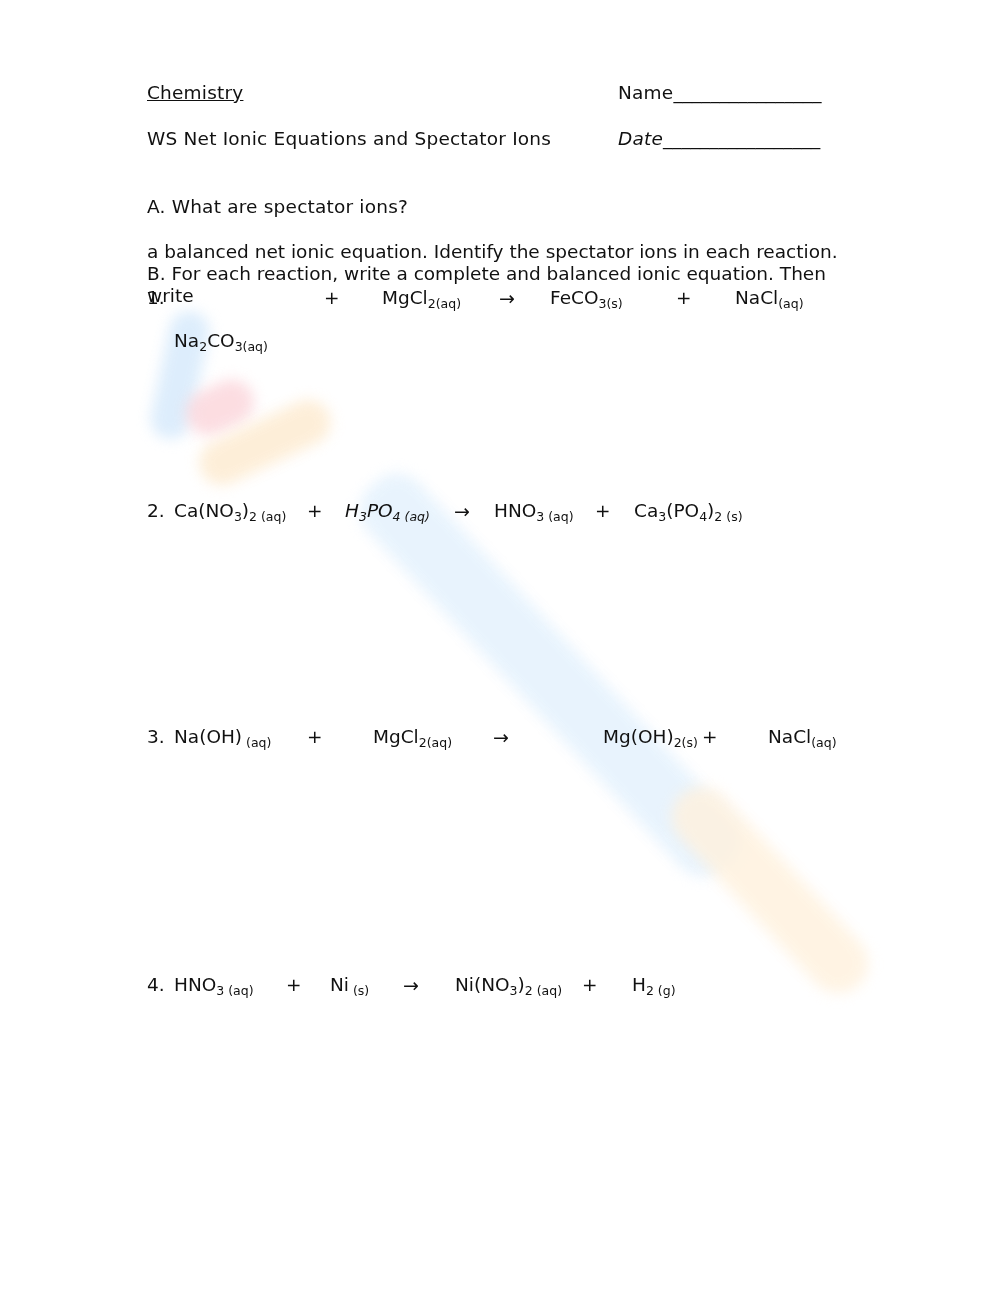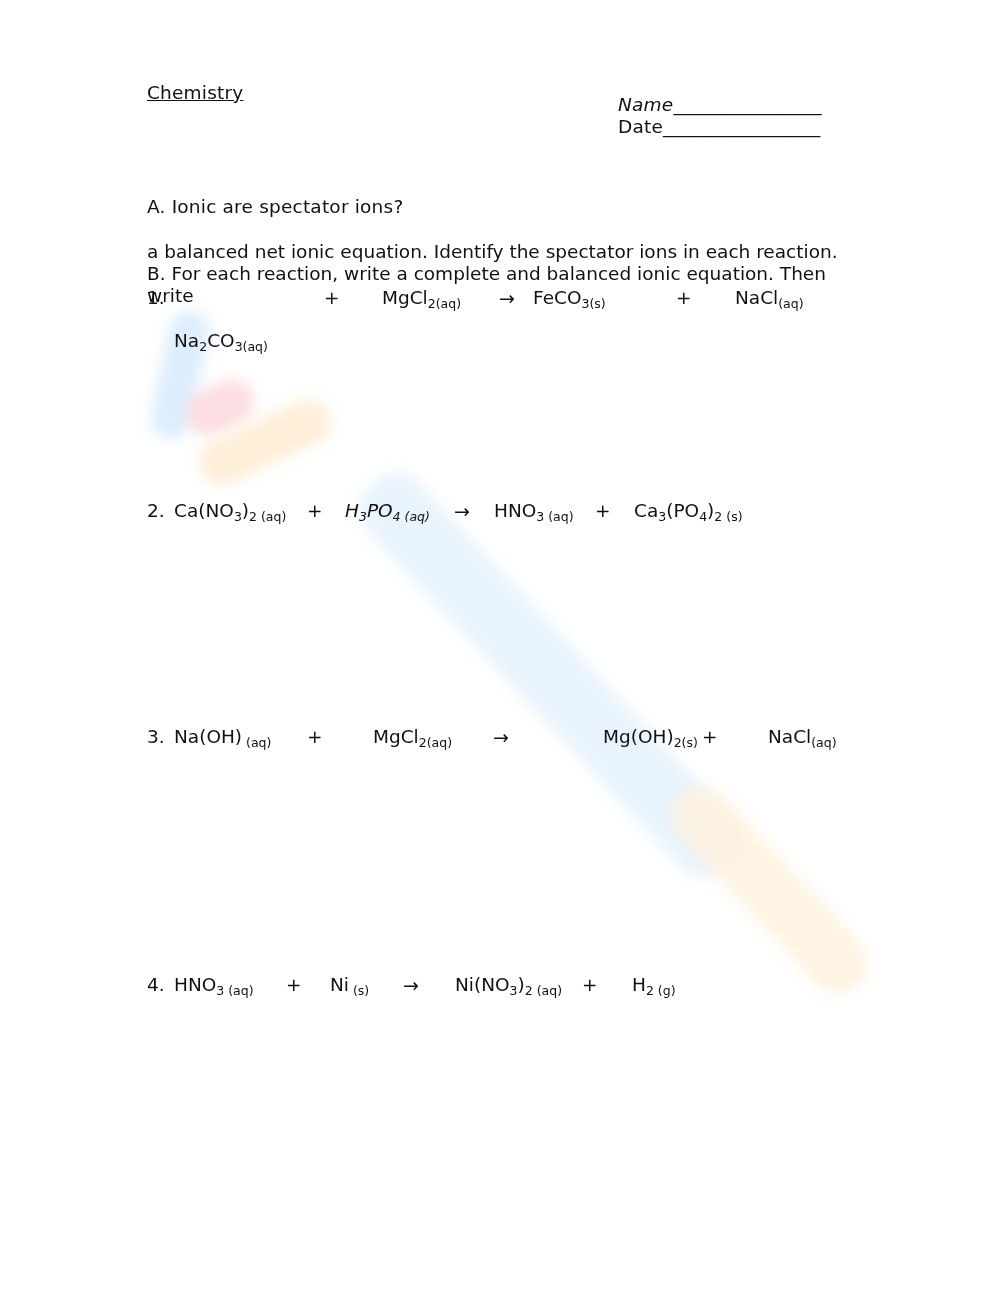--- a/index.html
+++ b/index.html
@@ -31,40 +31,41 @@
 
 <div class="page">
 
   <div class="wm wm-blue-bar"></div>
   <div class="wm wm-red"></div>
   <div class="wm wm-orange"></div>
   <div class="wm wm-text-blue"></div>
   <div class="wm wm-text-orange"></div>
 
   <div class="line hdr-left" style="top:82px;text-decoration:underline;">Chemistry</div>
-  <div class="line hdr-right" style="top:94px;font-style:italic;">
+  <div class="line hdr-right" style="top:82px;">
     <span>Name</span><span class="blank">________________</span>
   </div>
-  <div class="line hdr-right" style="top:116px;">
+  <div class="line hdr-left" style="top:128px;">WS  Net Ionic Equations and Spectator Ions</div>
+  <div class="line hdr-right" style="top:128px;font-style:italic;">
     <span>Date</span><span class="blank">_________________</span>
   </div>
 
-  <div class="line" style="left:147px; top:196px;">A.  Ionic are spectator ions?</div>
+  <div class="line" style="left:147px; top:196px;">A.  What are spectator ions?</div>
   <div class="para" style="top:241px;">
     <div>a balanced net ionic equation.  Identify the spectator ions in each reaction.</div>
     <div>B.  For each reaction, write a complete and balanced ionic equation.  Then write</div>
   </div>
 
   <div class="eq" style="top:287px; width:700px;">
     <span style="left:0;">1.</span>
     <span style="left:27px;margin-top:43px;"><span>Na</span><span class="sub">2</span><span>CO</span><span class="sub">3(aq)</span></span>
     <span style="left:177px;">+</span>
     <span style="left:235px;"><span>MgCl</span><span class="sub">2(aq)</span></span>
     <span class="arrow" style="left:352px;">→</span>
-    <span style="left:386px;"><span>FeCO</span><span class="sub">3(s)</span></span>
+    <span style="left:403px;"><span>FeCO</span><span class="sub">3(s)</span></span>
     <span style="left:529px;">+</span>
     <span style="left:588px;"><span>NaCl</span><span class="sub">(aq)</span></span>
   </div>
 
   <div class="eq" style="top:500px; width:700px;">
     <span style="left:0;">2.</span>
     <span style="left:27px;"><span>Ca(NO</span><span class="sub">3</span><span>)</span><span class="sub">2 (aq)</span></span>
     <span style="left:160px;">+</span>
     <span style="left:198px;font-style:italic;"><span>H</span><span class="sub">3</span><span>PO</span><span class="sub">4 (aq)</span></span>
     <span class="arrow" style="left:307px;">→</span>

